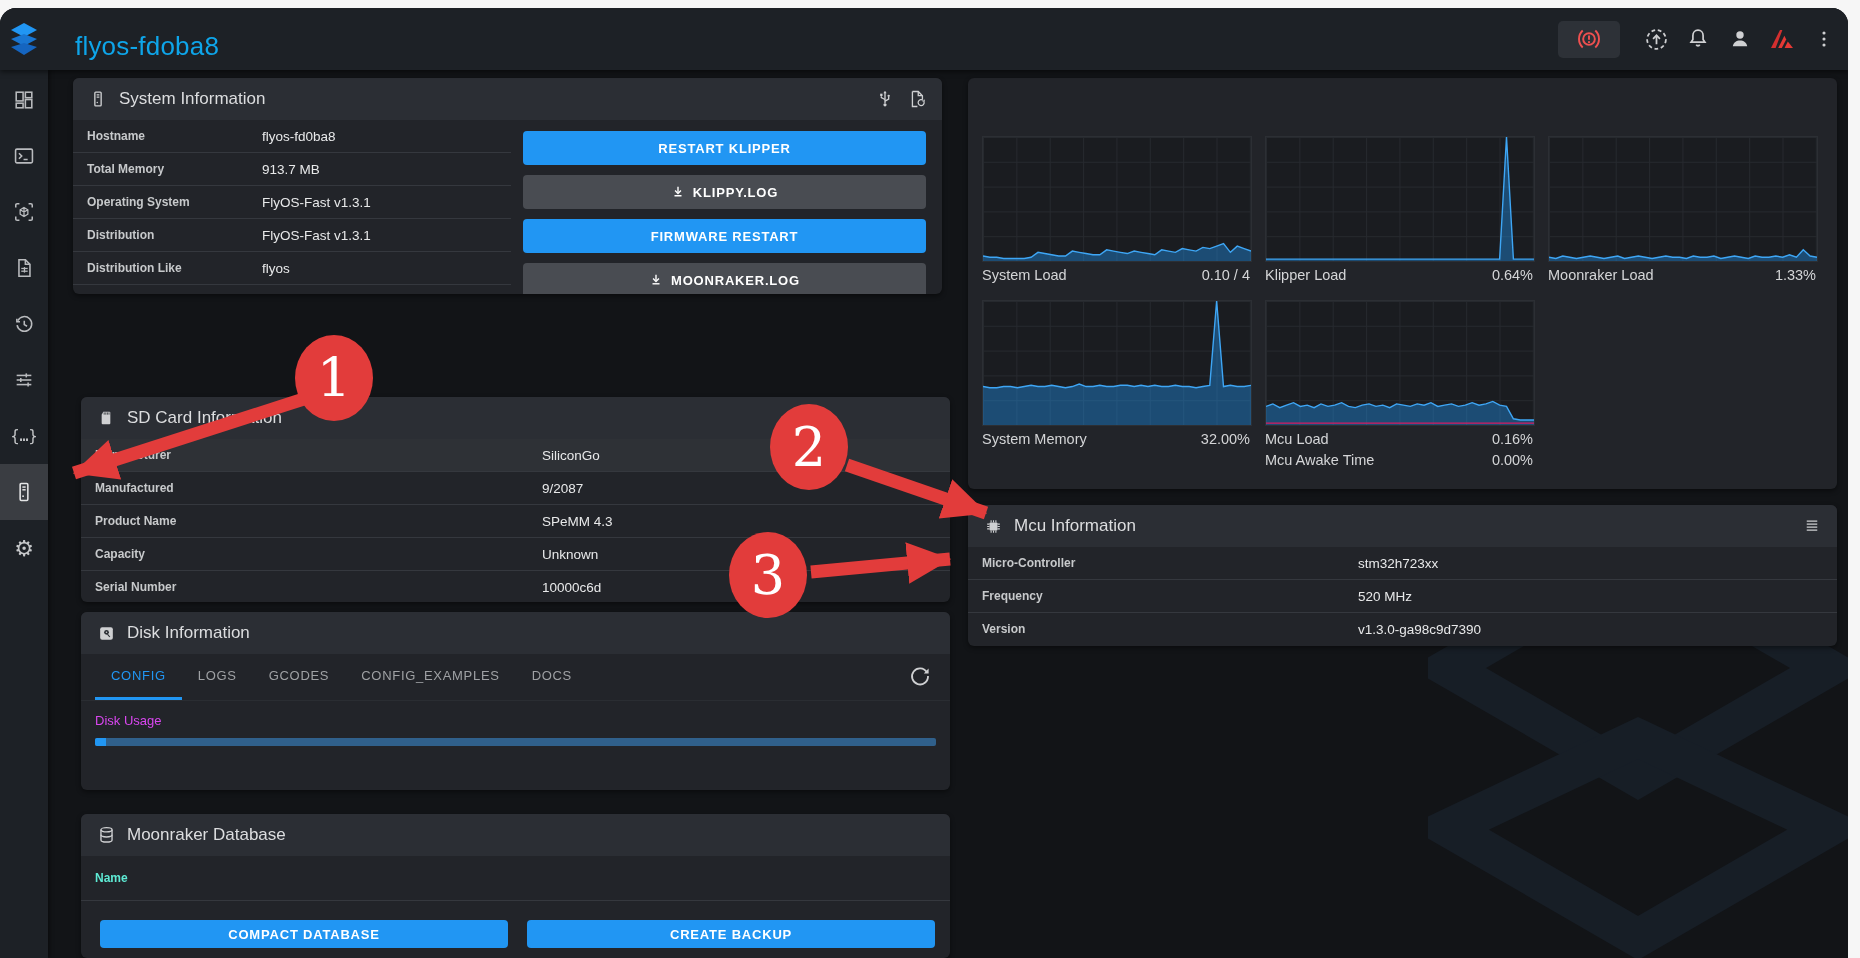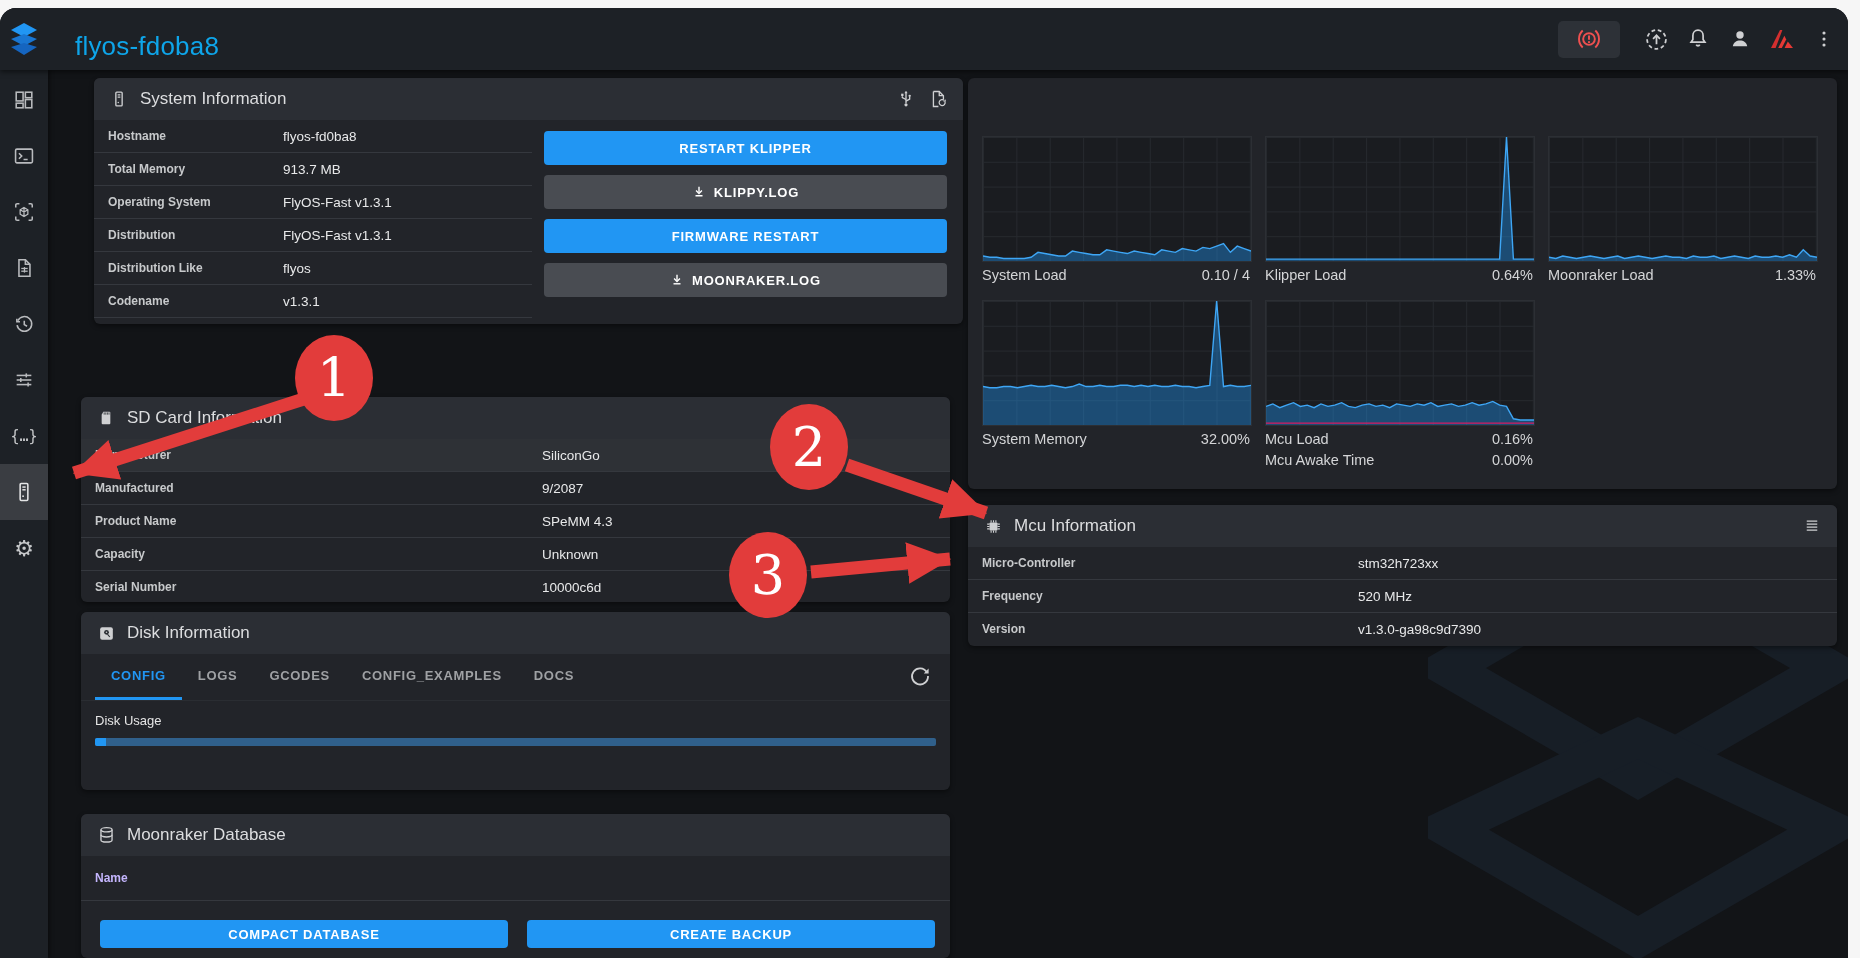--- a/index.html
+++ b/index.html
@@ -29,47 +29,47 @@
   .panel{position:absolute;background:#222429;border-radius:6px;box-shadow:0 2px 5px rgba(0,0,0,.45);overflow:hidden;}
   .phead{height:42px;background:#2b2e34;display:flex;align-items:center;padding:0 14px;gap:10px;
          color:#dcdddf;font-size:17px;}
   .phead .spacer{flex:1;}
   .hicon{width:22px;height:22px;display:flex;align-items:center;justify-content:center;}
   .prow{height:32px;display:flex;align-items:center;border-top:1px solid #35383e;position:relative;}
   .prow:first-child{border-top:none;}
   .prow .lab{font-size:12px;font-weight:bold;color:#c7c9cb;padding-left:14px;}
   .prow .val{position:absolute;font-size:13.5px;color:#e8e9ea;}
   .prow.hl{background:#2e3136;}
-  #p-sysinfo{left:94px;top:70px;width:869px;height:246px;}
+  #p-sysinfo{left:73px;top:70px;width:869px;height:216px;}
   #p-sysinfo .tablewrap{position:absolute;left:0;top:42px;width:438px;}
   #p-sysinfo .val{left:189px;}
   .btn-stack{position:absolute;left:450px;top:53px;width:403px;display:flex;flex-direction:column;gap:10px;}
   .btn{height:34px;border:none;border-radius:4px;font-weight:bold;font-size:13px;letter-spacing:.8px;
        color:#fff;display:flex;align-items:center;justify-content:center;gap:8px;cursor:pointer;
        font-family:"Liberation Sans",sans-serif;}
   .btn.primary{background:#2196f3;}
   .btn.secondary{background:#494c52;}
   #p-sdcard{left:81px;top:389px;width:869px;height:205px;}
   #p-sdcard .val{left:461px;}
   #p-disk{left:81px;top:604px;width:869px;height:178px;}
   .tabs{height:46px;display:flex;align-items:stretch;padding-left:14px;position:relative;border-bottom:1px solid #2a2d32;}
-  .tab{display:flex;align-items:center;padding:0 16px;font-size:13px;font-weight:bold;letter-spacing:.7px;
+  .tab{display:flex;align-items:center;padding:0 16px;font-size:13px;font-weight:normal;letter-spacing:.7px;
        color:#9fa1a4;cursor:pointer;border-bottom:3px solid transparent;}
   .tab.active{color:#2196f3;border-bottom-color:#2196f3;}
   .tabs .refresh{position:absolute;right:16px;top:10px;width:26px;height:26px;cursor:pointer;}
   .disk-usage{padding:12px 14px 0 14px;}
-  .du-label{font-size:13px;color:#e5e5e5;}
+  .du-label{font-size:13px;color:#d946ef;}
   .du-bar{margin-top:10px;height:8px;background:#30608b;border-radius:2px;position:relative;overflow:hidden;}
   .du-fill{position:absolute;left:0;top:0;bottom:0;width:1.3%;background:#2196f3;}
   .du-nums{margin-top:8px;display:flex;justify-content:space-between;align-items:baseline;}
   .du-big{font-size:19px;color:#d7d8da;}
   .du-small{font-size:13px;color:#85878a;margin-left:5px;}
   #p-moonraker{left:81px;top:806px;width:869px;height:144px;}
   .name-row{height:44px;display:flex;align-items:center;border-bottom:1px solid #35383e;}
-  .name-row .lab{font-size:12px;font-weight:bold;color:#c4b5fd;padding-left:14px;}
+  .name-row .lab{font-size:12px;font-weight:bold;color:#5eead4;padding-left:14px;}
   .db-btns{position:absolute;left:19px;top:106px;width:835px;display:flex;gap:19px;}
   .db-btns .btn{flex:1;height:28px;}
   #p-sysutil{left:968px;top:70px;width:869px;height:411px;}
   .chart{position:absolute;width:268px;height:124px;background:#1a1c20;border:1px solid #2c2f34;
          background-image:linear-gradient(to right,#26292e 1px,transparent 1px),
                           linear-gradient(to bottom,#26292e 1px,transparent 1px);
          background-size:12.45% 20%;}
   .chart svg{position:absolute;inset:0;width:100%;height:100%;}
   .clabel{position:absolute;width:268px;display:flex;justify-content:space-between;
           font-size:14.5px;color:#d4d5d7;}

